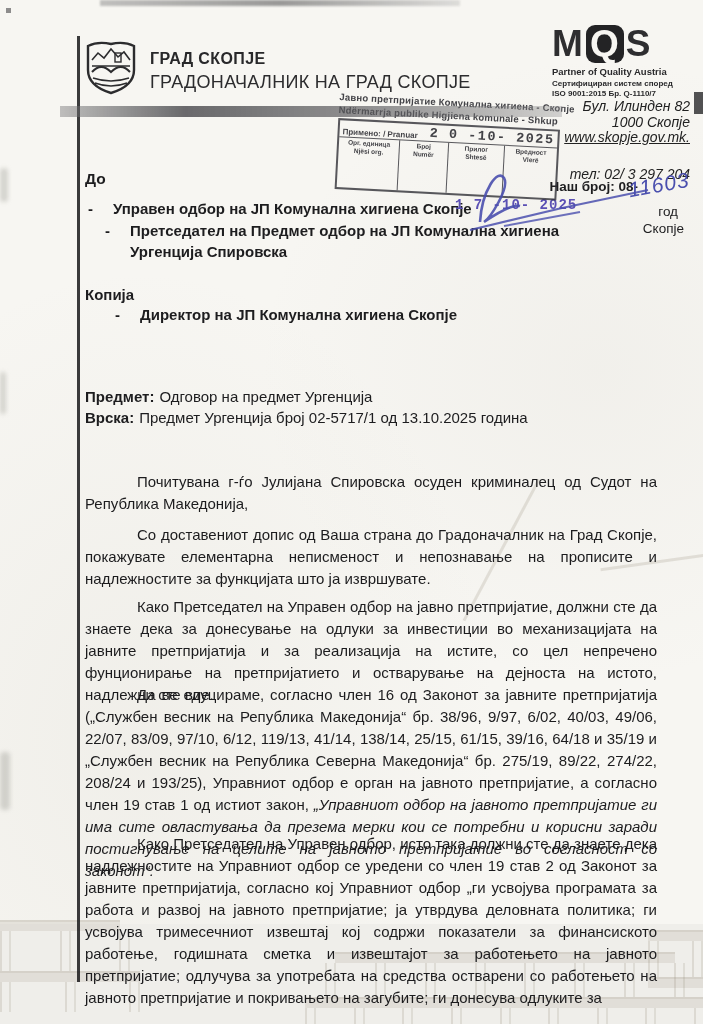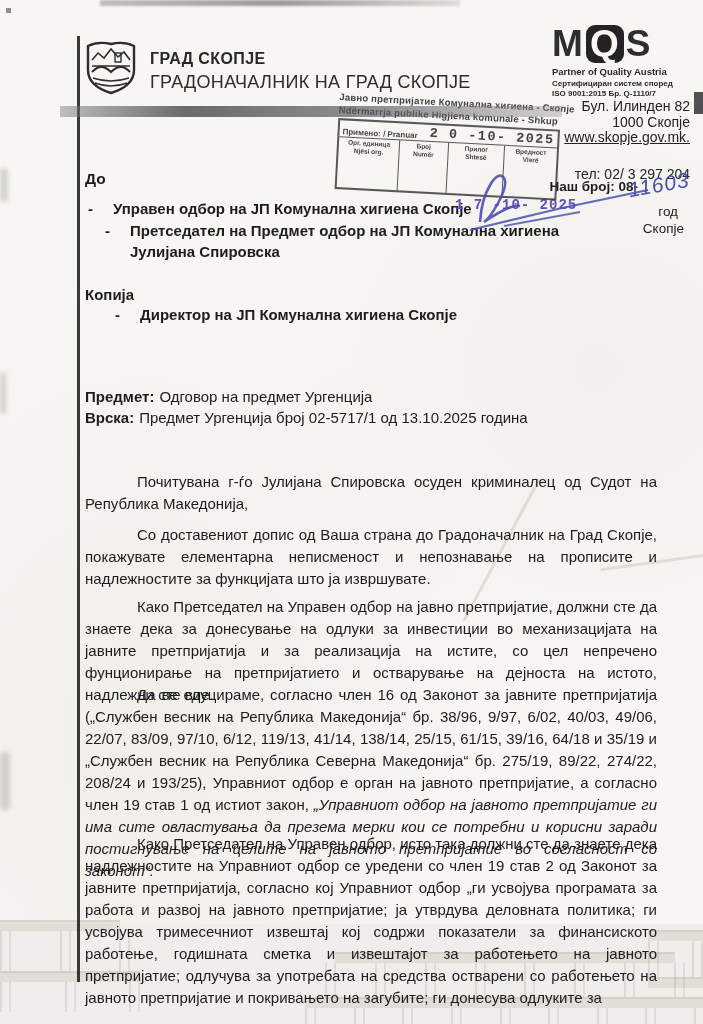--- a/index.html
+++ b/index.html
@@ -32,21 +32,21 @@
   .org-sub{font-size:18px;margin-top:4px;color:#2c2c2e;letter-spacing:.3px;}
   
   .mqs{position:absolute;left:552px;top:24px;width:142px;text-align:left;z-index:2;}
   .mqs-letters{font-weight:bold;font-size:37px;line-height:40px;color:#2e2e30;display:flex;align-items:center;letter-spacing:1px;}
   .mqs-q{display:inline-flex;align-items:center;justify-content:center;width:38px;height:38px;background:#232325;color:#f7f6f2;border-radius:9px;margin:0 2px;}
   .mqs-l1{font-weight:bold;font-size:9.5px;color:#2a2a2c;margin-top:2px;}
   .mqs-l2{font-weight:bold;font-size:8px;color:#2a2a2c;margin-top:2px;}
   .mqs-l3{font-weight:bold;font-size:8px;color:#2a2a2c;margin-top:1px;}
   
   .contact{position:absolute;left:470px;top:99px;width:220px;text-align:right;z-index:2;}
-  .contact div{font-size:14px;line-height:15.5px;color:#222;}
+  .contact div{font-size:14px;line-height:15.5px;color:#222;font-style:italic;}
   .contact .website{text-decoration:underline;}
   .contact .phone{margin-top:21px;}
   .ref-block{position:absolute;left:455px;top:179px;width:235px;text-align:right;z-index:2;}
   .ref-line1{font-weight:bold;font-size:13.5px;color:#1e1e20;padding-right:52px;}
   .hand-number{position:absolute;right:0;top:-6px;font-size:21px;font-style:italic;color:#4a4fae;transform:rotate(-10deg);letter-spacing:1px;z-index:6;}
   .date-stamp-purple{position:absolute;left:0;top:18px;color:#5b50b4;font-family:"Liberation Mono",monospace;font-weight:bold;font-size:14px;letter-spacing:1px;z-index:6;}
   .ref-year{font-size:13.5px;margin-top:10px;padding-right:12px;}
   .ref-city{font-size:13.5px;margin-top:2px;padding-right:6px;}
   
   .stamp{position:absolute;left:337px;top:97px;width:228px;transform:rotate(3deg);z-index:4;color:rgba(42,42,48,.88);}
@@ -219,21 +219,21 @@
   </svg>
 
   <div class="to-label">До</div>
   <div class="list-item" style="left:88px;top:200px;">
     <span class="dash">-</span><span>Управен одбор на ЈП Комунална хигиена Скопје</span>
   </div>
   <div class="list-item" style="left:105px;top:222px;">
     <span class="dash">-</span><span>Претседател на Предмет одбор на ЈП Комунална хигиена</span>
   </div>
   <div class="list-item" style="left:130px;top:243px;">
-    <span>Јулијана Спировска</span>
+    <span>Ургенција Спировска</span>
   </div>
 
   <div class="copy-label">Копија</div>
   <div class="list-item" style="left:115px;top:306px;">
     <span class="dash">-</span><span>Директор на ЈП Комунална хигиена Скопје</span>
   </div>
 
   <div class="subject-line" style="top:388px;">
     <span class="label">Предмет:</span><span>Одговор на предмет Ургенција</span>
   </div>

